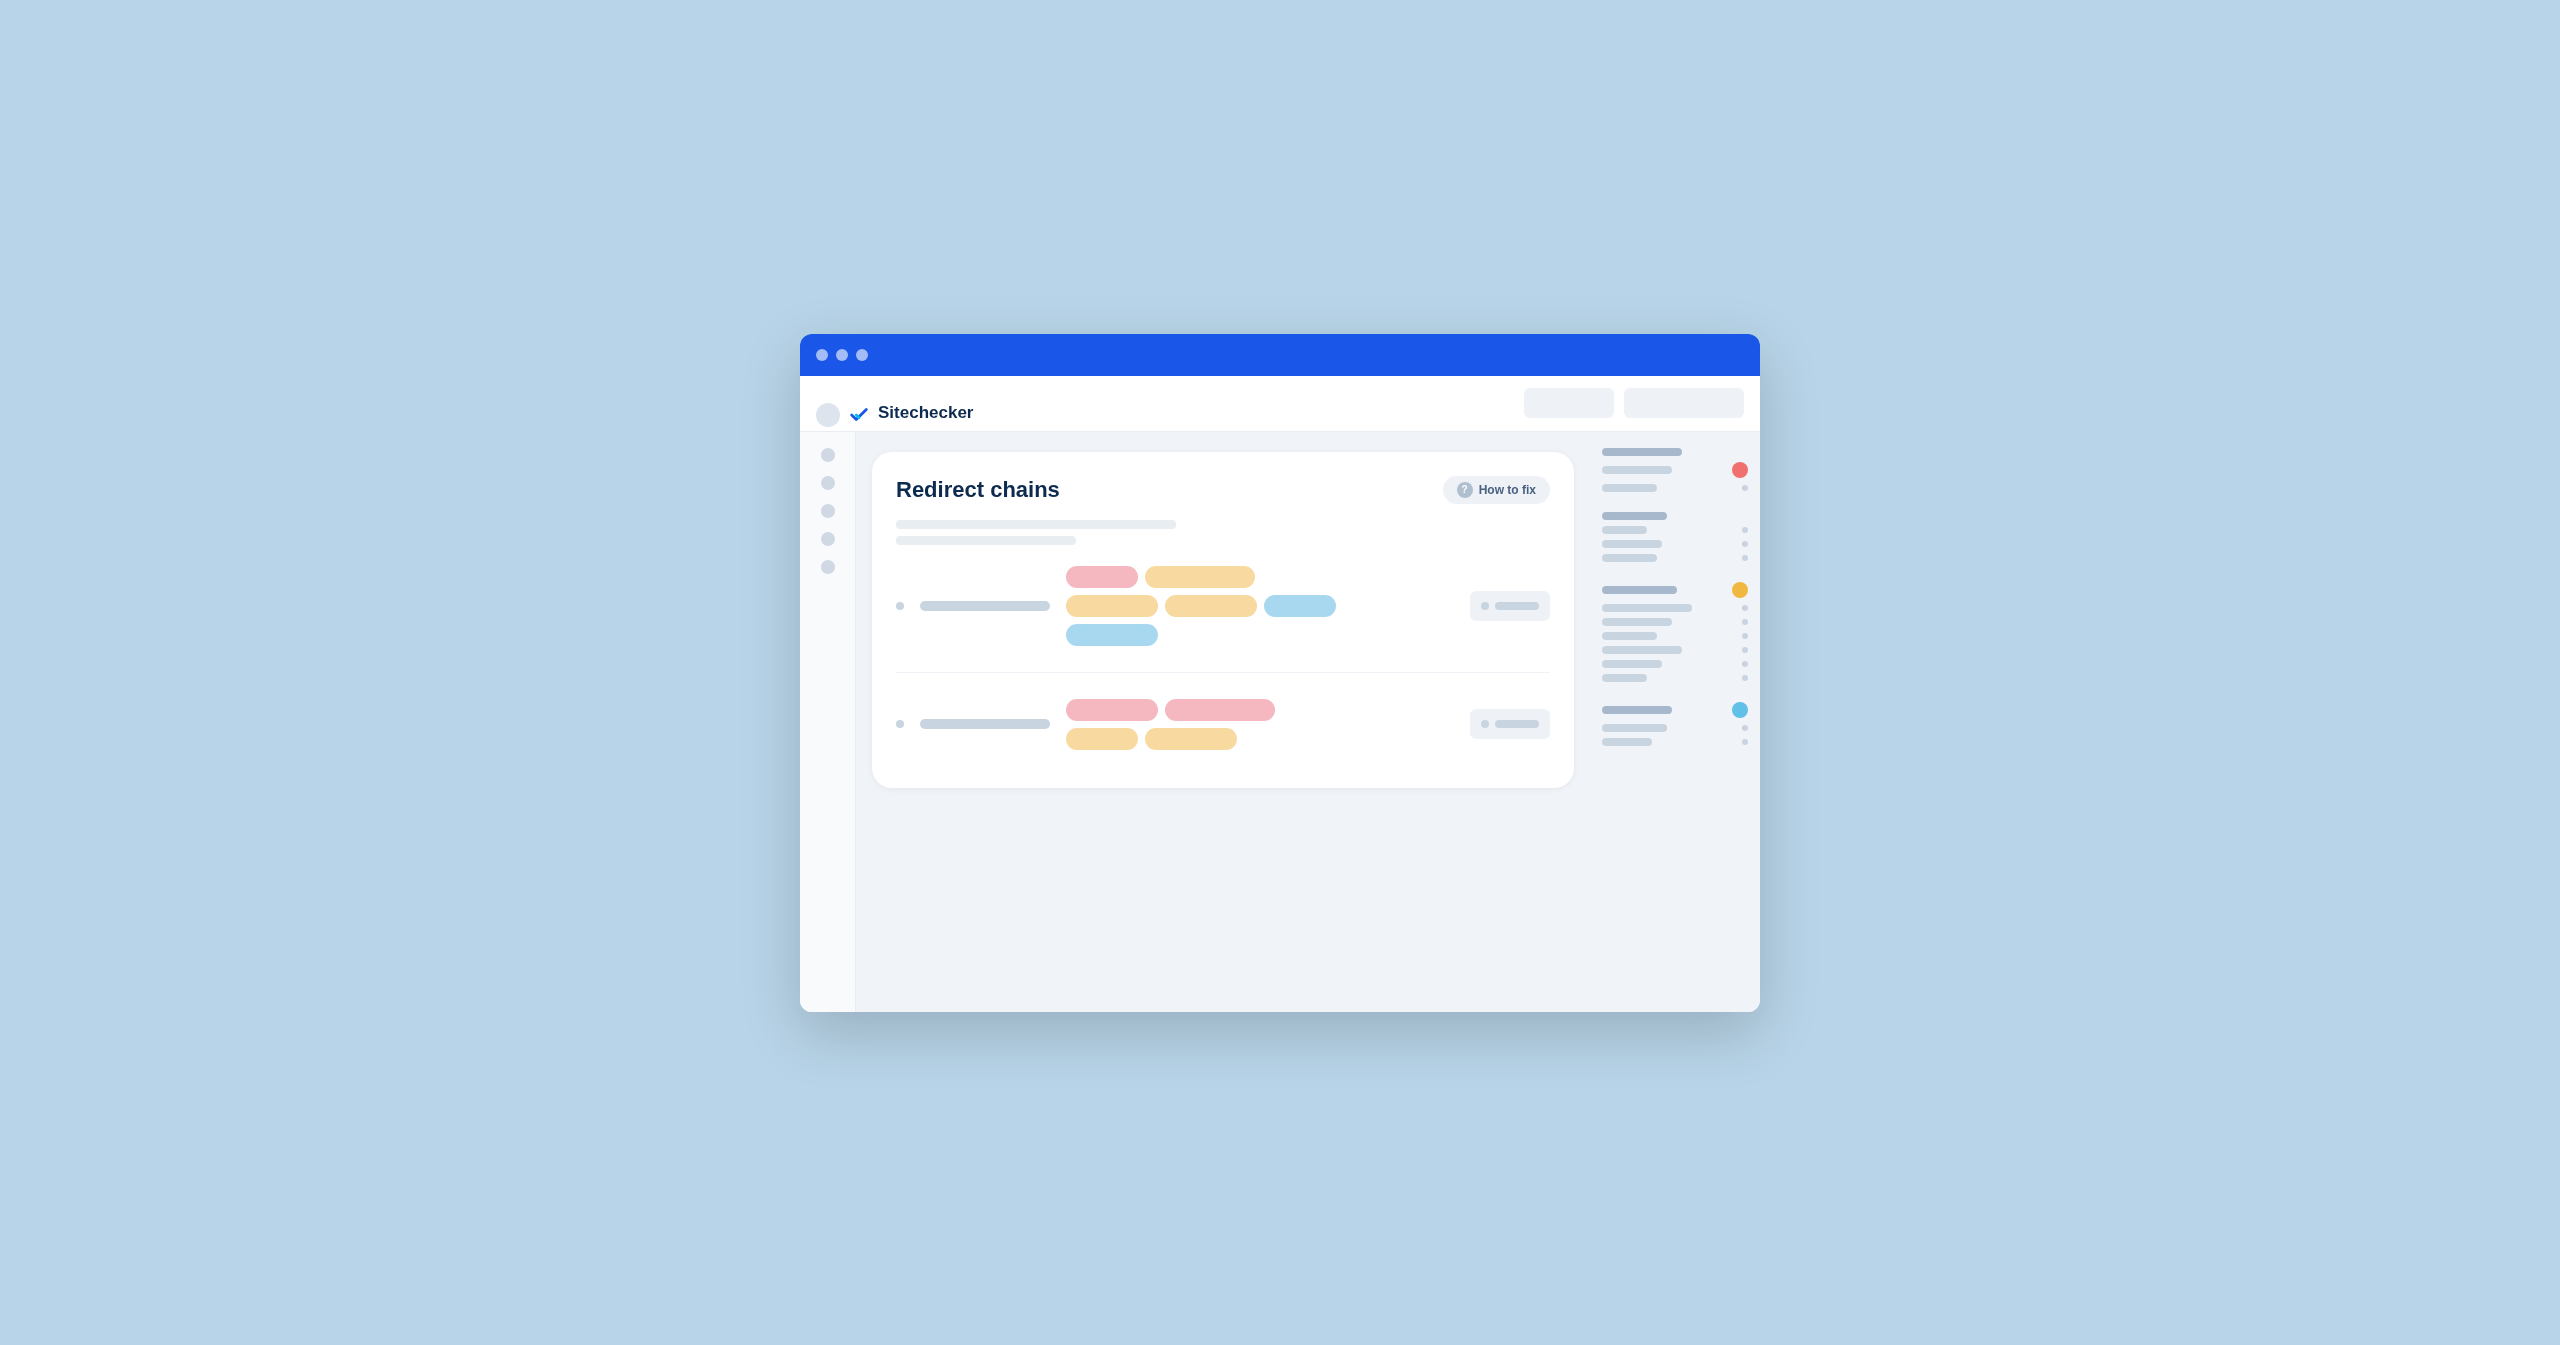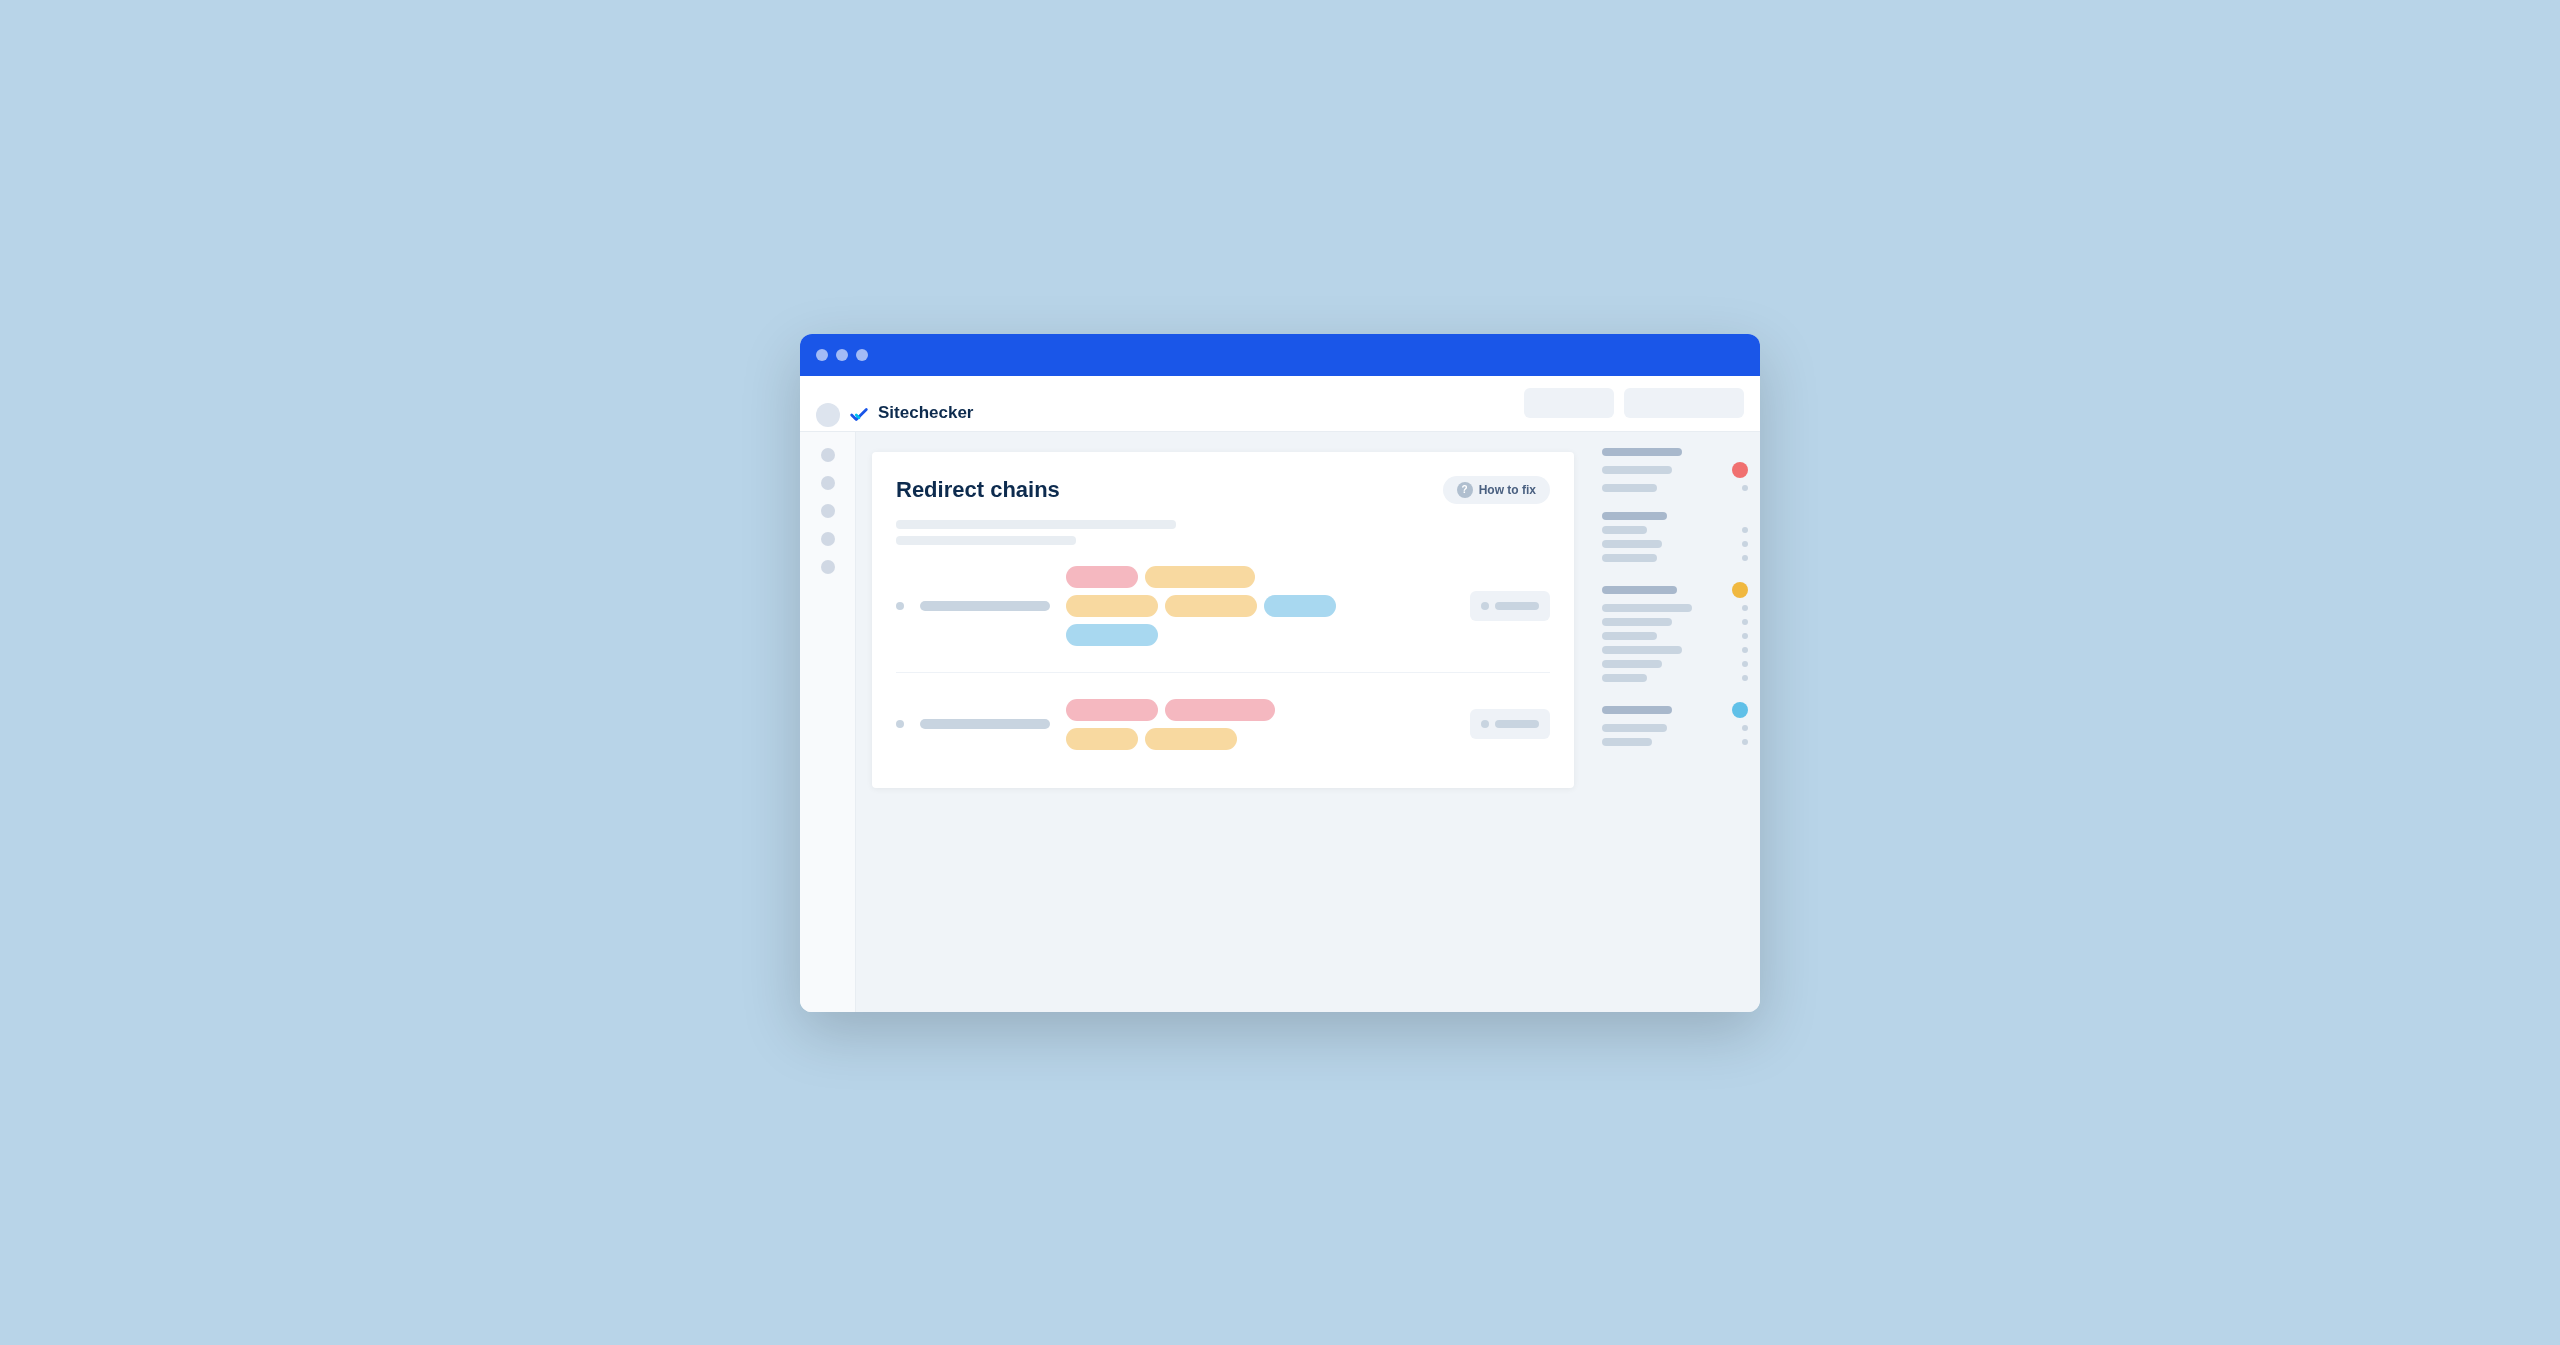--- a/index.html
+++ b/index.html
@@ -120,21 +120,21 @@
     .content-area {
       flex: 1;
       padding: 20px 16px;
       display: flex;
       flex-direction: column;
       gap: 0;
     }
 
     .card {
       background: #fff;
-      border-radius: 4px;
+      border-radius: 20px;
       padding: 24px;
       box-shadow: 0 1px 6px rgba(0,0,0,0.06);
     }
 
     
     .card-header {
       display: flex;
       align-items: center;
       justify-content: space-between;
       margin-bottom: 16px;

